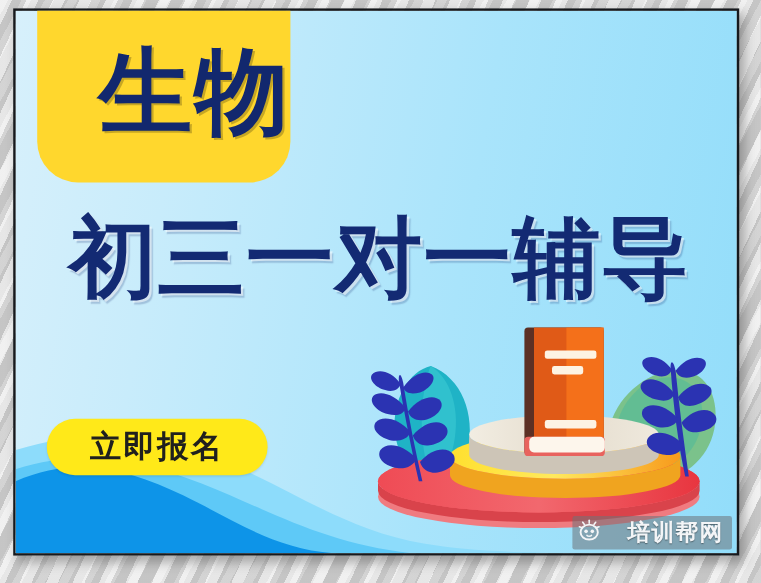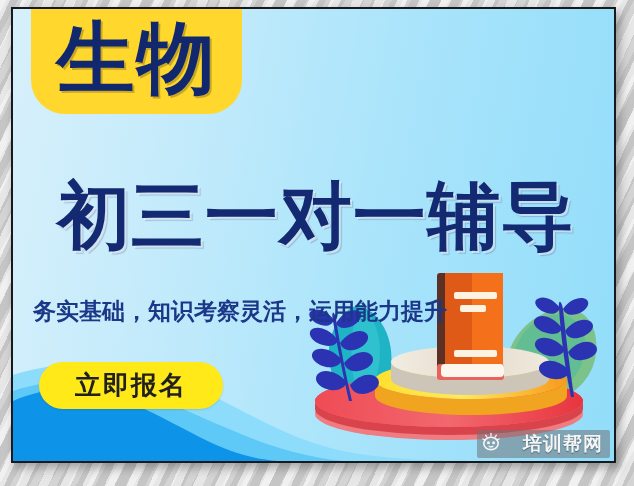--- a/index.html
+++ b/index.html
@@ -37,24 +37,24 @@
   }
 
   
   .wave { position: absolute; left: 0; bottom: 0; }
   .wave svg { display: block; }
 
   
   #subject-badge {
     position: absolute;
     left: 18px; top: -2px;
-    width: 211px; height: 107px;
+    width: 211px; height: 145px;
     background: #ffd72d;
     border-radius: 0 0 34px 34px;
-    display: flex; align-items: center; justify-content: center;
+    display: flex; align-items: center; justify-content: flex-end;
   }
   #subject-badge .txt {
     font-family: "DejaVu Sans", sans-serif;
     font-size: 78px;
     font-weight: 700;
     color: #12286e;
     letter-spacing: 2px;
     line-height: 1;
     text-shadow: 2px 2px 0 rgba(0,0,0,0.22);
     transform: translateY(-3px);
@@ -91,21 +91,20 @@
   
   #cta-button {
     position: absolute;
     left: 26px; top: 340px;
     width: 184px; height: 47px;
     background: #ffe919;
     border-radius: 24px;
     display: flex; align-items: center; justify-content: center;
     cursor: pointer;
     box-shadow: 0 1px 2px rgba(0,0,0,0.10);
-    margin-top: 13px;
   }
   #cta-button .txt {
     font-family: "DejaVu Sans", sans-serif;
     font-size: 26px; font-weight: 700;
     color: #20201e;
     letter-spacing: 2px;
   }
 
   
   #illustration { position: absolute; left: 0; top: 0; width: 605px; height: 456px; }
@@ -228,21 +227,20 @@
       </defs>
     </svg>
   </div>
 
   <div id="subject-badge">
     <span class="txt">生物</span>
   </div>
 
   <div id="headline">初三一对一辅导</div>
 
-  <div id="subtitle">务实基础，知识考察灵活，运用能力提升</div>
 
   <div id="cta-button">
     <span class="txt">立即报名</span>
   </div>
 
   <div id="watermark">
     <span class="wm-icon">
       <svg width="20" height="20" viewBox="0 0 20 20">
         <g stroke="#f3f5f7" stroke-width="1.3" stroke-linecap="round" fill="none">
           <path d="M10,1.5 L10,4"></path>

